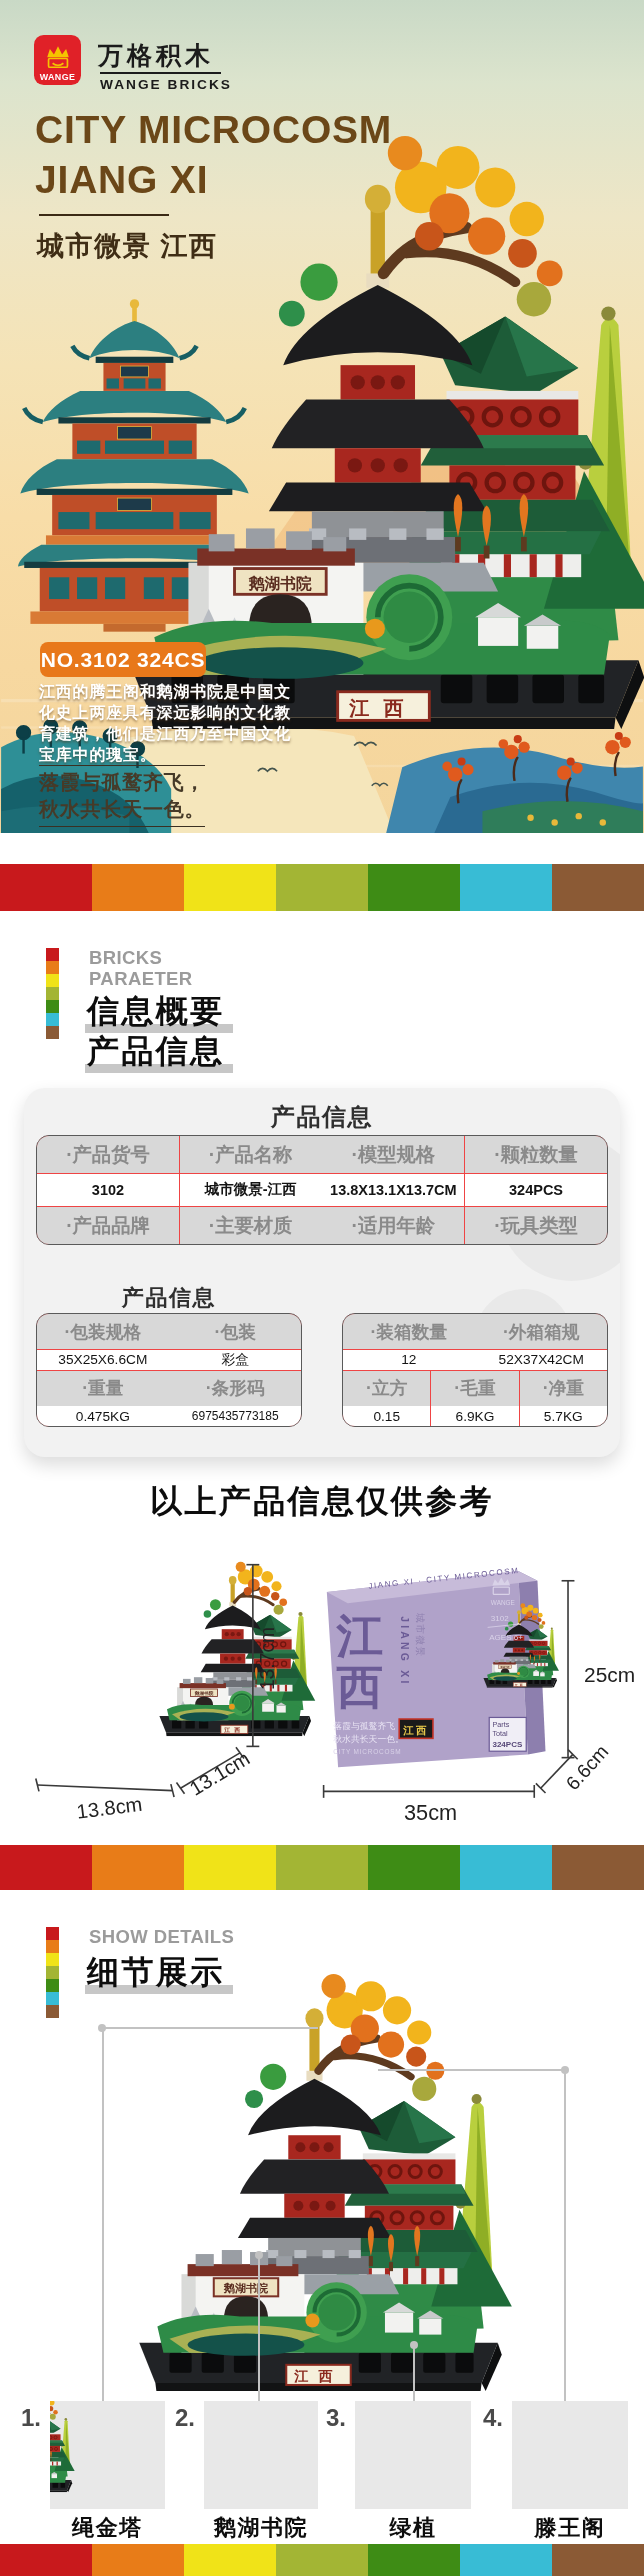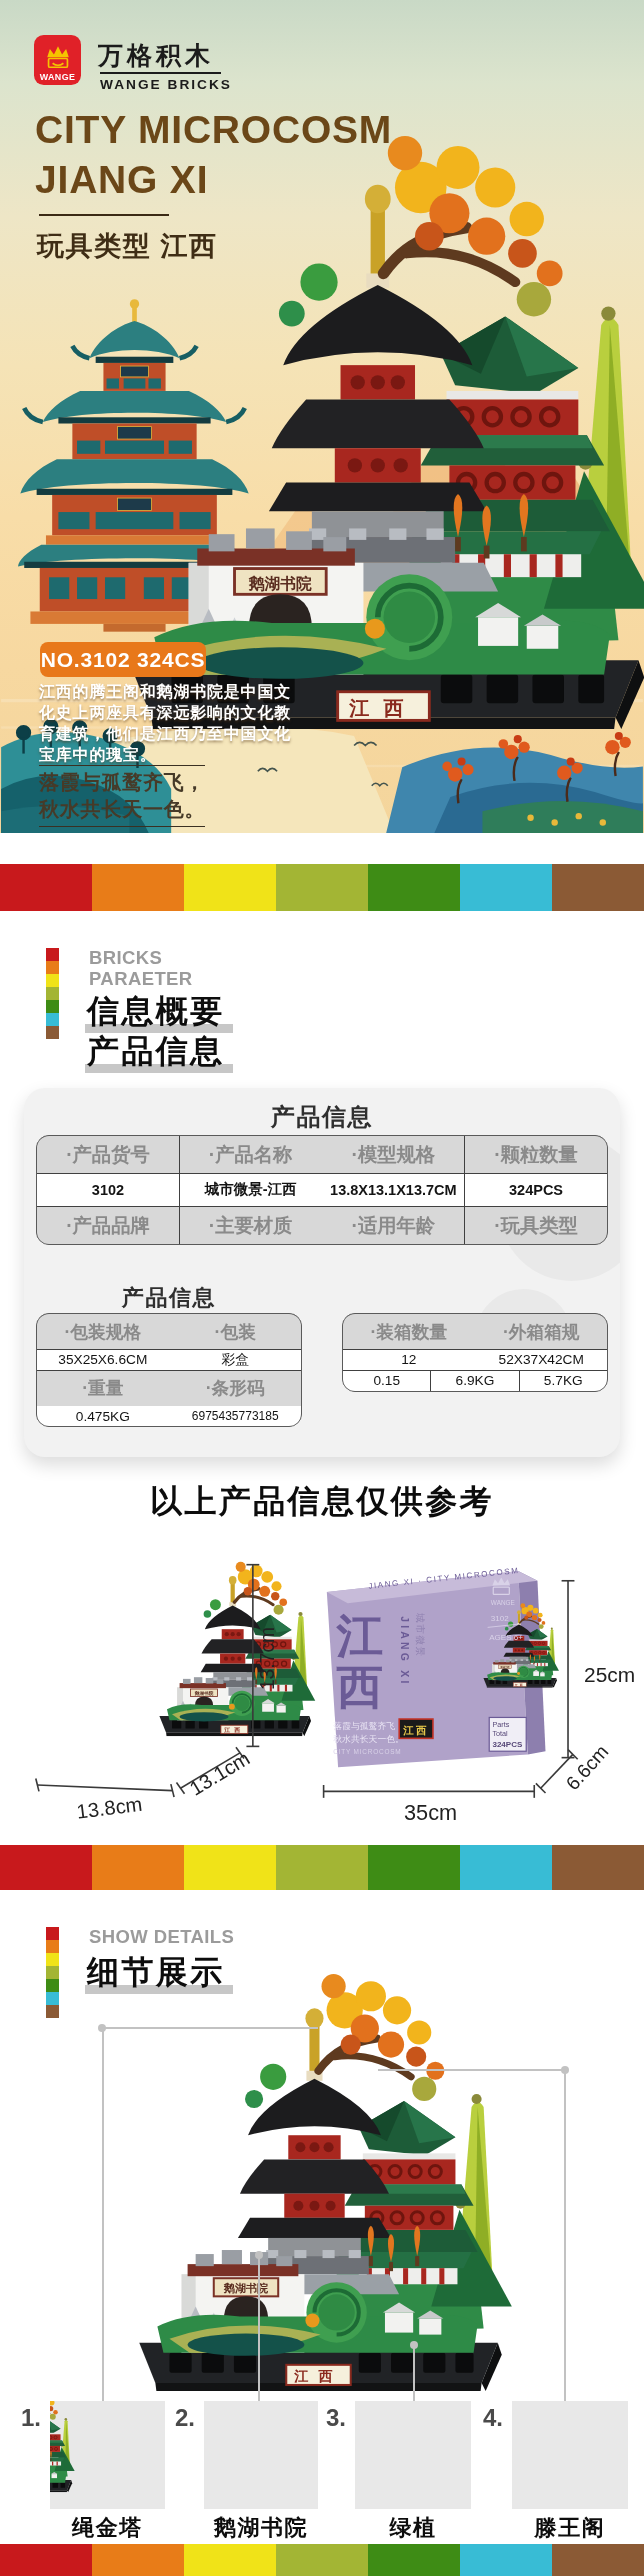--- a/index.html
+++ b/index.html
@@ -46,21 +46,21 @@
   .cnhead { position:relative; display:inline-block; font-size:32px; font-weight:900; color:#0d0d0d;
             letter-spacing:2.4px; z-index:1;font-family:Liberation Serif, serif; }
   .cnhead::after { content:""; position:absolute; left:-1.6px; right:-8px; bottom:0.8px; height:8.9px;
                    background:#c7c7c7; z-index:-1; }
 
   
   .card { left:24px; top:1088px; width:596px; height:369px; background:#f2f2f2; border-radius:21px;
           box-shadow:0 8px 17.7px rgba(0,0,0,.14); overflow:hidden; }
   .wm { position:absolute; background:#e9e9e9; border-radius:50%; }
   .card-title { width:100%; text-align:center; font-size:24px; font-weight:800; color:#2f2f2f; letter-spacing:1.6px; }
-  .tbl { display:flex; flex-direction:column; gap:0.8px; background:#404040; border:0.8px solid #5a5a5a;
+  .tbl { display:flex; flex-direction:column; gap:0.8px; background:#ef4444; border:0.8px solid #5a5a5a;
          border-radius:13px; overflow:hidden; }
   .trow { display:grid; gap:0.8px; }
   .c4 { grid-template-columns:repeat(4,1fr); }
   .c2 { grid-template-columns:repeat(2,1fr); }
   .c3 { grid-template-columns:repeat(3,1fr); }
   .th { background:#d8d8d8; color:#8a8a8a; font-weight:800; display:flex; align-items:center; justify-content:center; }
   .td { background:#ffffff; color:#141414; display:flex; align-items:center; justify-content:center; }
   .tbl-main .th { height:37px; font-size:19.3px; }
   .tbl-main .td { height:32px; font-size:14.5px; font-weight:600; }
   .tbl-sub .th { height:35px; font-size:17.7px; }
@@ -371,21 +371,21 @@
     </svg>
     <span class="wange-txt">WANGE</span>
   </div>
   <div class="abs brand-cn">万格积木</div>
   <div class="abs brand-rule"></div>
   <div class="abs brand-en">WANGE BRICKS</div>
 
   <div class="abs hero-title" style="top:108px">CITY MICROCOSM</div>
   <div class="abs hero-title" style="top:158px">JIANG XI</div>
   <div class="abs hero-rule"></div>
-  <div class="abs hero-sub">玩具类型 江西</div>
+  <div class="abs hero-sub">城市微景 江西</div>
 
   <div class="abs badge">NO.3102  324CS</div>
 
   <div class="abs hero-desc">
     <div>江西的腾王阁和鹅湖书院是中国文</div>
     <div>化史上两座具有深远影响的文化教</div>
     <div>育建筑，他们是江西乃至中国文化</div>
     <div>宝库中的瑰宝。</div>
   </div>
 
@@ -467,20 +467,25 @@
   </div>
 
   <div class="abs tbl tbl-sub" style="left:318px;top:225px;width:266px">
     <div class="trow c2">
       <div class="th">·装箱数量</div>
       <div class="th">·外箱箱规</div>
     </div>
     <div class="trow c2">
       <div class="td">12</div>
       <div class="td">52X37X42CM</div>
+    </div>
+    <div class="trow c3">
+      <div class="th">·立方</div>
+      <div class="th">·毛重</div>
+      <div class="th">·净重</div>
     </div>
     <div class="trow c3">
       <div class="td">0.15</div>
       <div class="td">6.9KG</div>
       <div class="td">5.7KG</div>
     </div>
   </div>
 </div>
 
 <div class="abs note">以上产品信息仅供参考</div>

